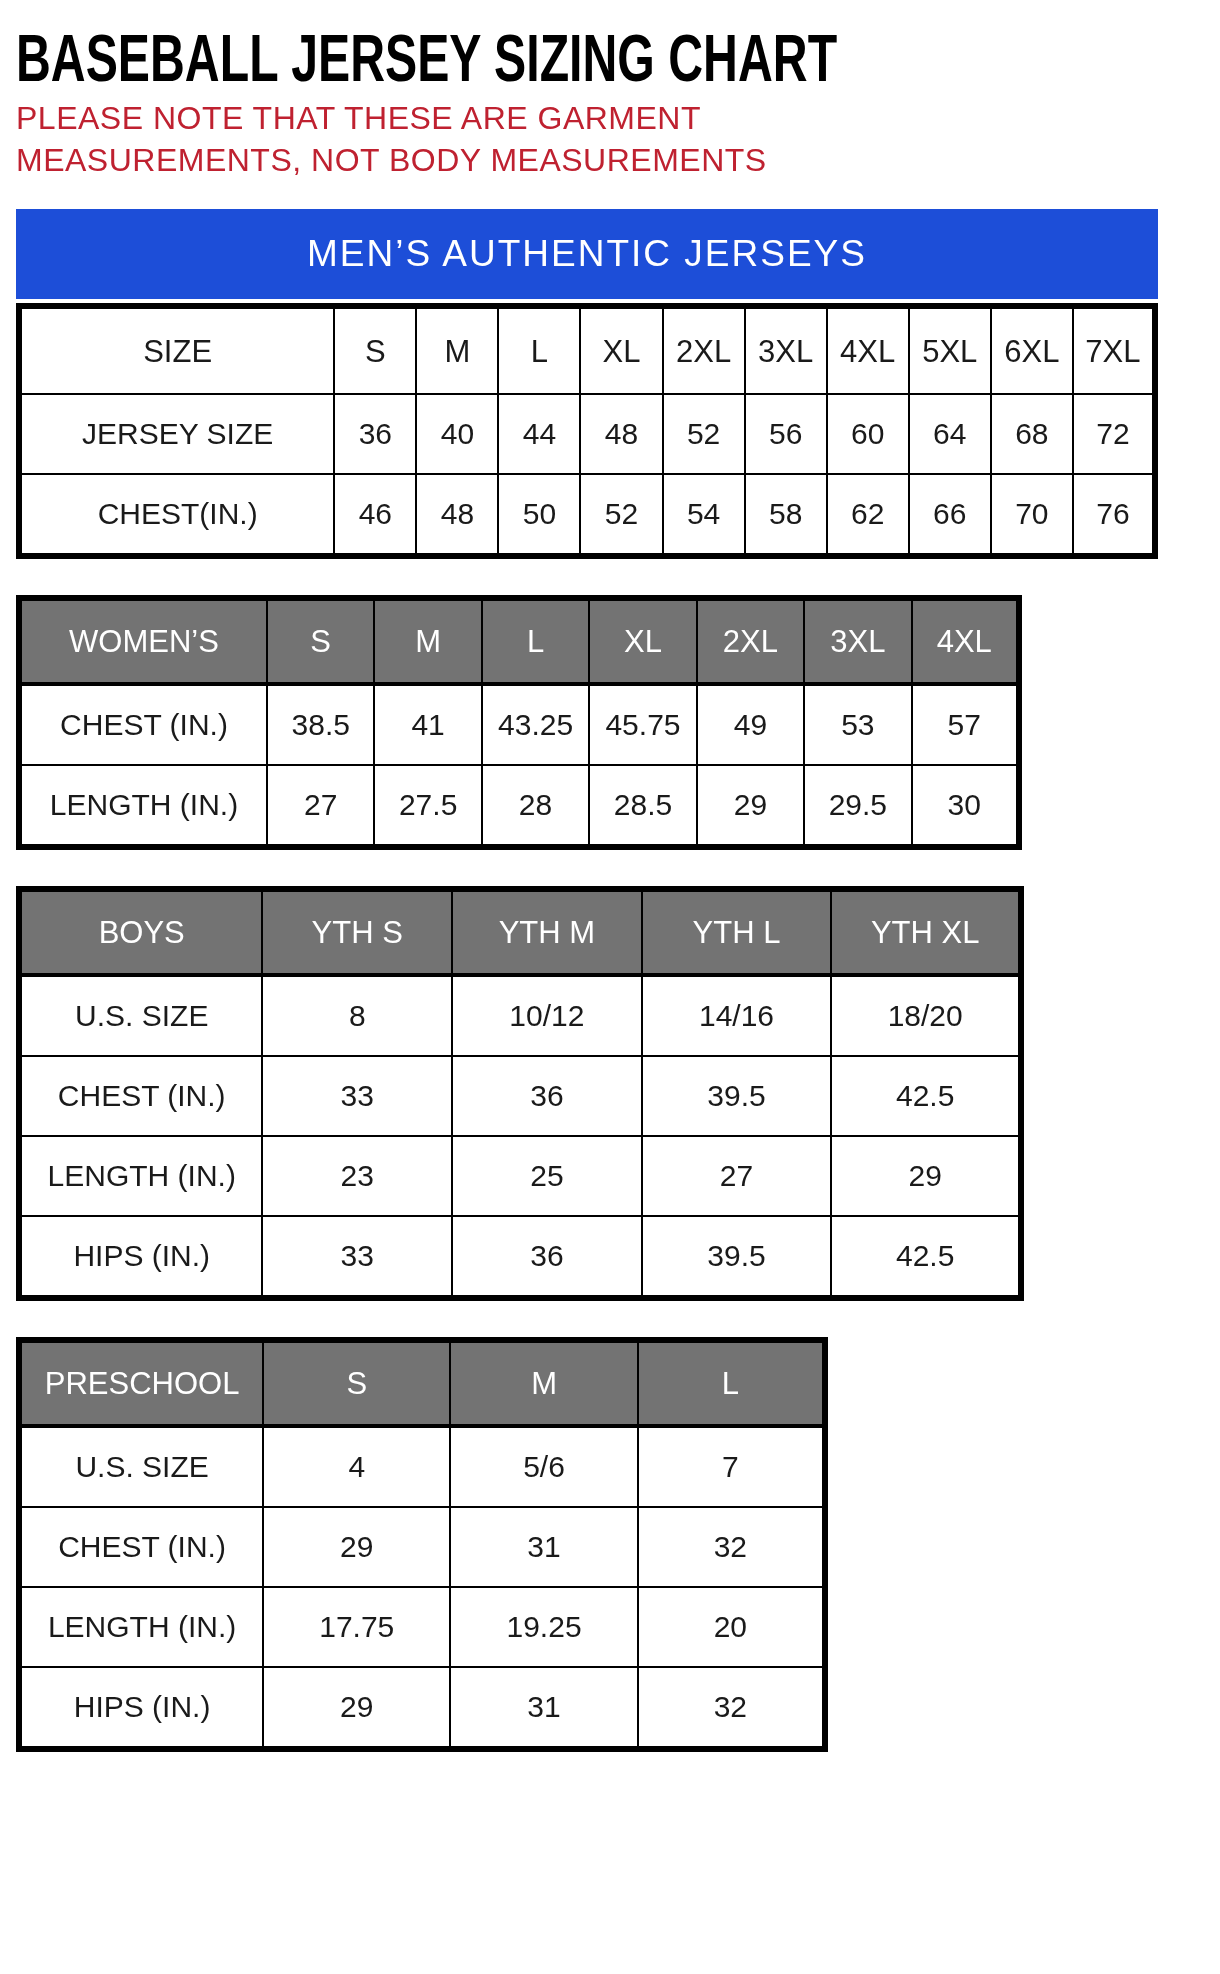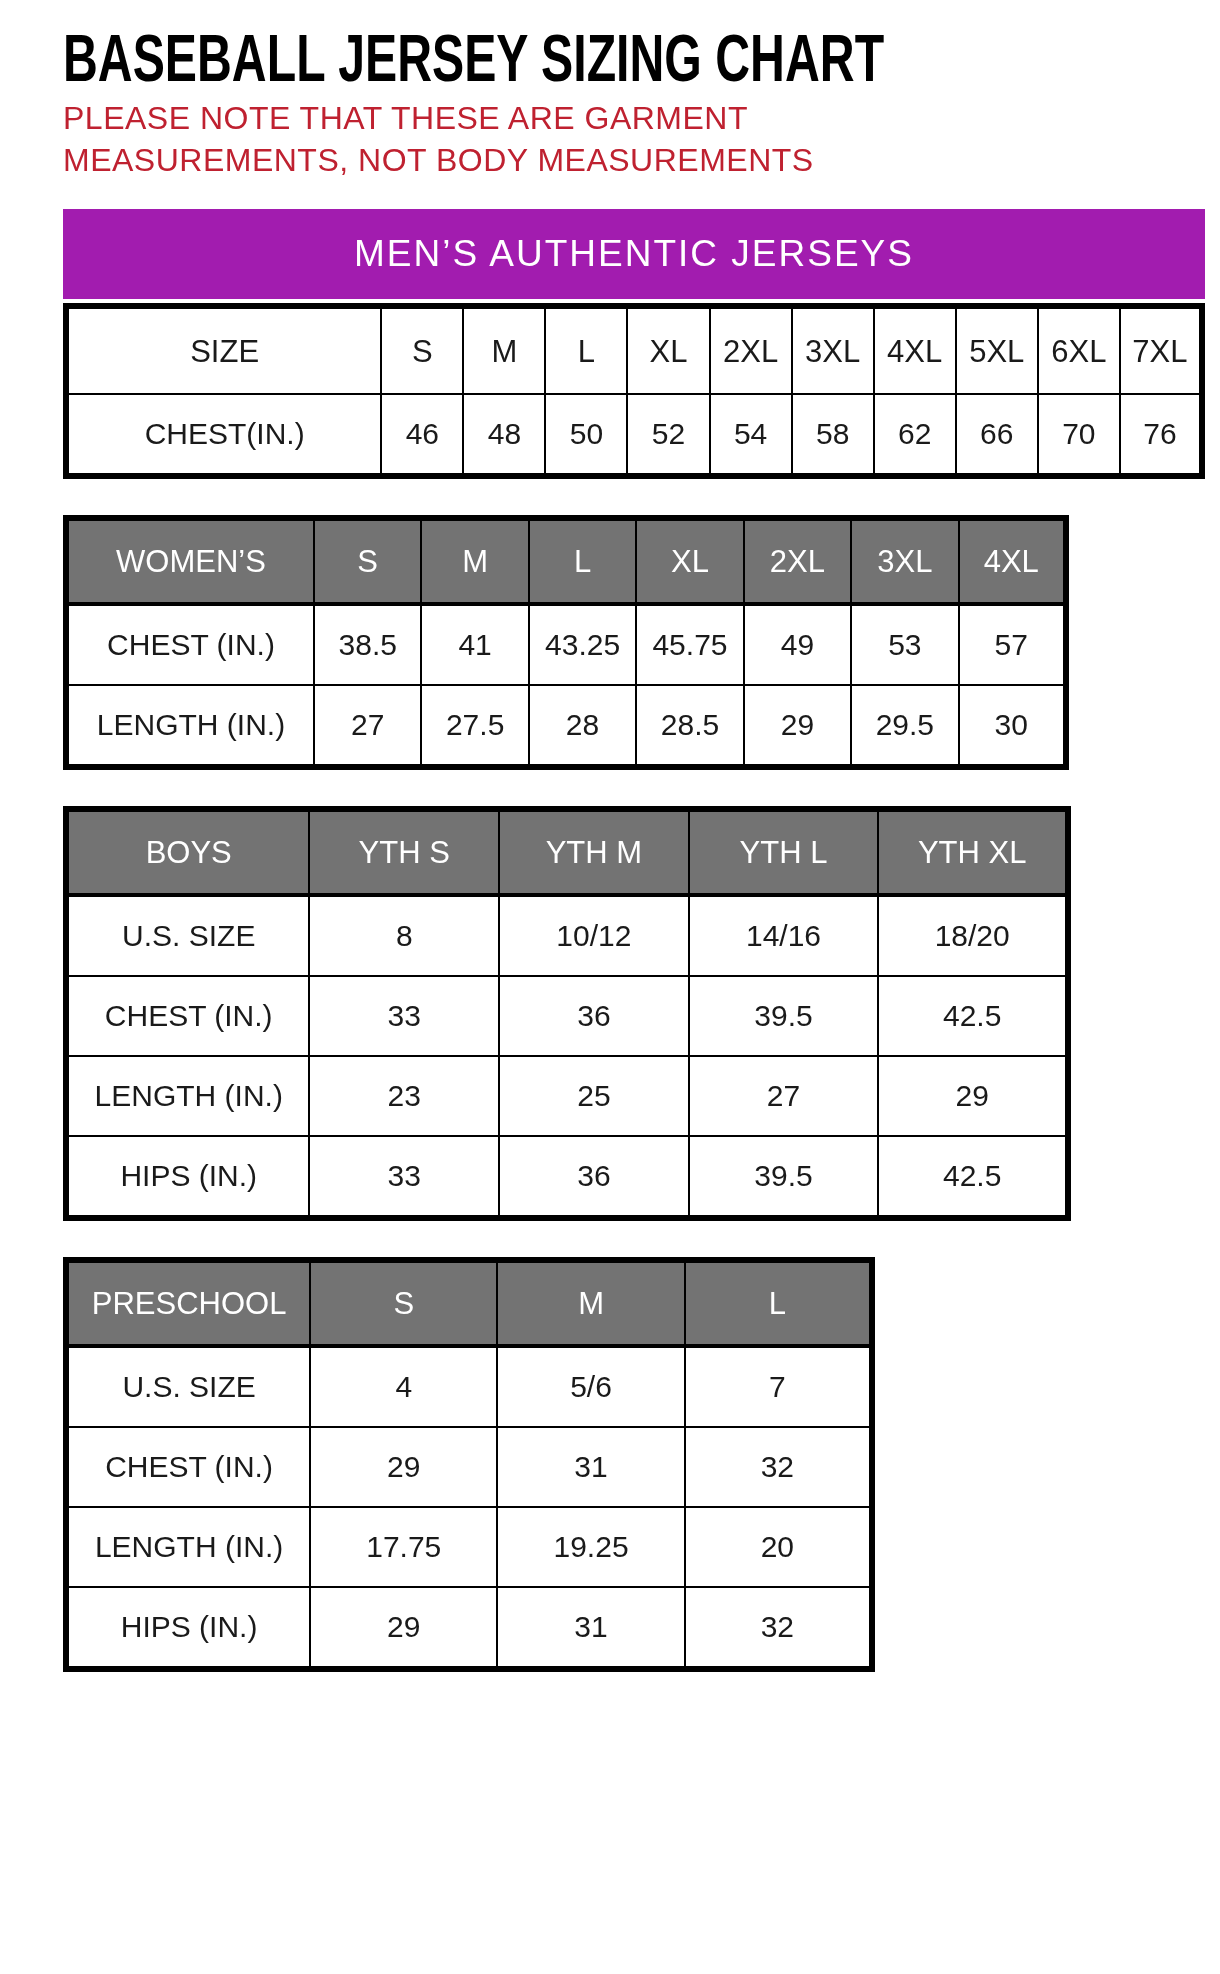--- a/index.html
+++ b/index.html
@@ -7,21 +7,21 @@
     background: #ffffff;
     font-family: "Liberation Sans", sans-serif;
     color: #111111;
   }
   body {
     width: 1220px;
     height: 1974px;
     overflow: hidden;
   }
   .container {
-    padding: 16px 0 0 63px;
+    padding: 16px 0 0 16px;
   }
   .title {
     font-size: 67px;
     line-height: 1.0;
     font-weight: 800;
     color: #000000;
     margin: 8px 0 6px 0;
     transform: scaleX(0.72);
     transform-origin: left center;
     white-space: nowrap;
@@ -33,21 +33,21 @@
     line-height: 1.32;
     letter-spacing: 0.5px;
     max-width: 900px;
     margin: 0 0 28px 0;
     font-weight: 400;
   }
   .tbl-section { margin: 0 0 36px 0; }
   .banner {
     width: 1142px;
     height: 90px;
-    background: #a21caf;
+    background: #1d4ed8;
     color: #ffffff;
     display: flex;
     align-items: center;
     justify-content: center;
     font-size: 37px;
     letter-spacing: 2px;
     margin-bottom: 4px;
     box-sizing: border-box;
   }
   table.size-table {
@@ -111,20 +111,33 @@
             <th>2XL</th>
             <th>3XL</th>
             <th>4XL</th>
             <th>5XL</th>
             <th>6XL</th>
             <th>7XL</th>
           </tr>
         </thead>
         <tbody>
           <tr>
+            <th>JERSEY SIZE</th>
+            <td>36</td>
+            <td>40</td>
+            <td>44</td>
+            <td>48</td>
+            <td>52</td>
+            <td>56</td>
+            <td>60</td>
+            <td>64</td>
+            <td>68</td>
+            <td>72</td>
+          </tr>
+          <tr>
             <th>CHEST(IN.)</th>
             <td>46</td>
             <td>48</td>
             <td>50</td>
             <td>52</td>
             <td>54</td>
             <td>58</td>
             <td>62</td>
             <td>66</td>
             <td>70</td>

